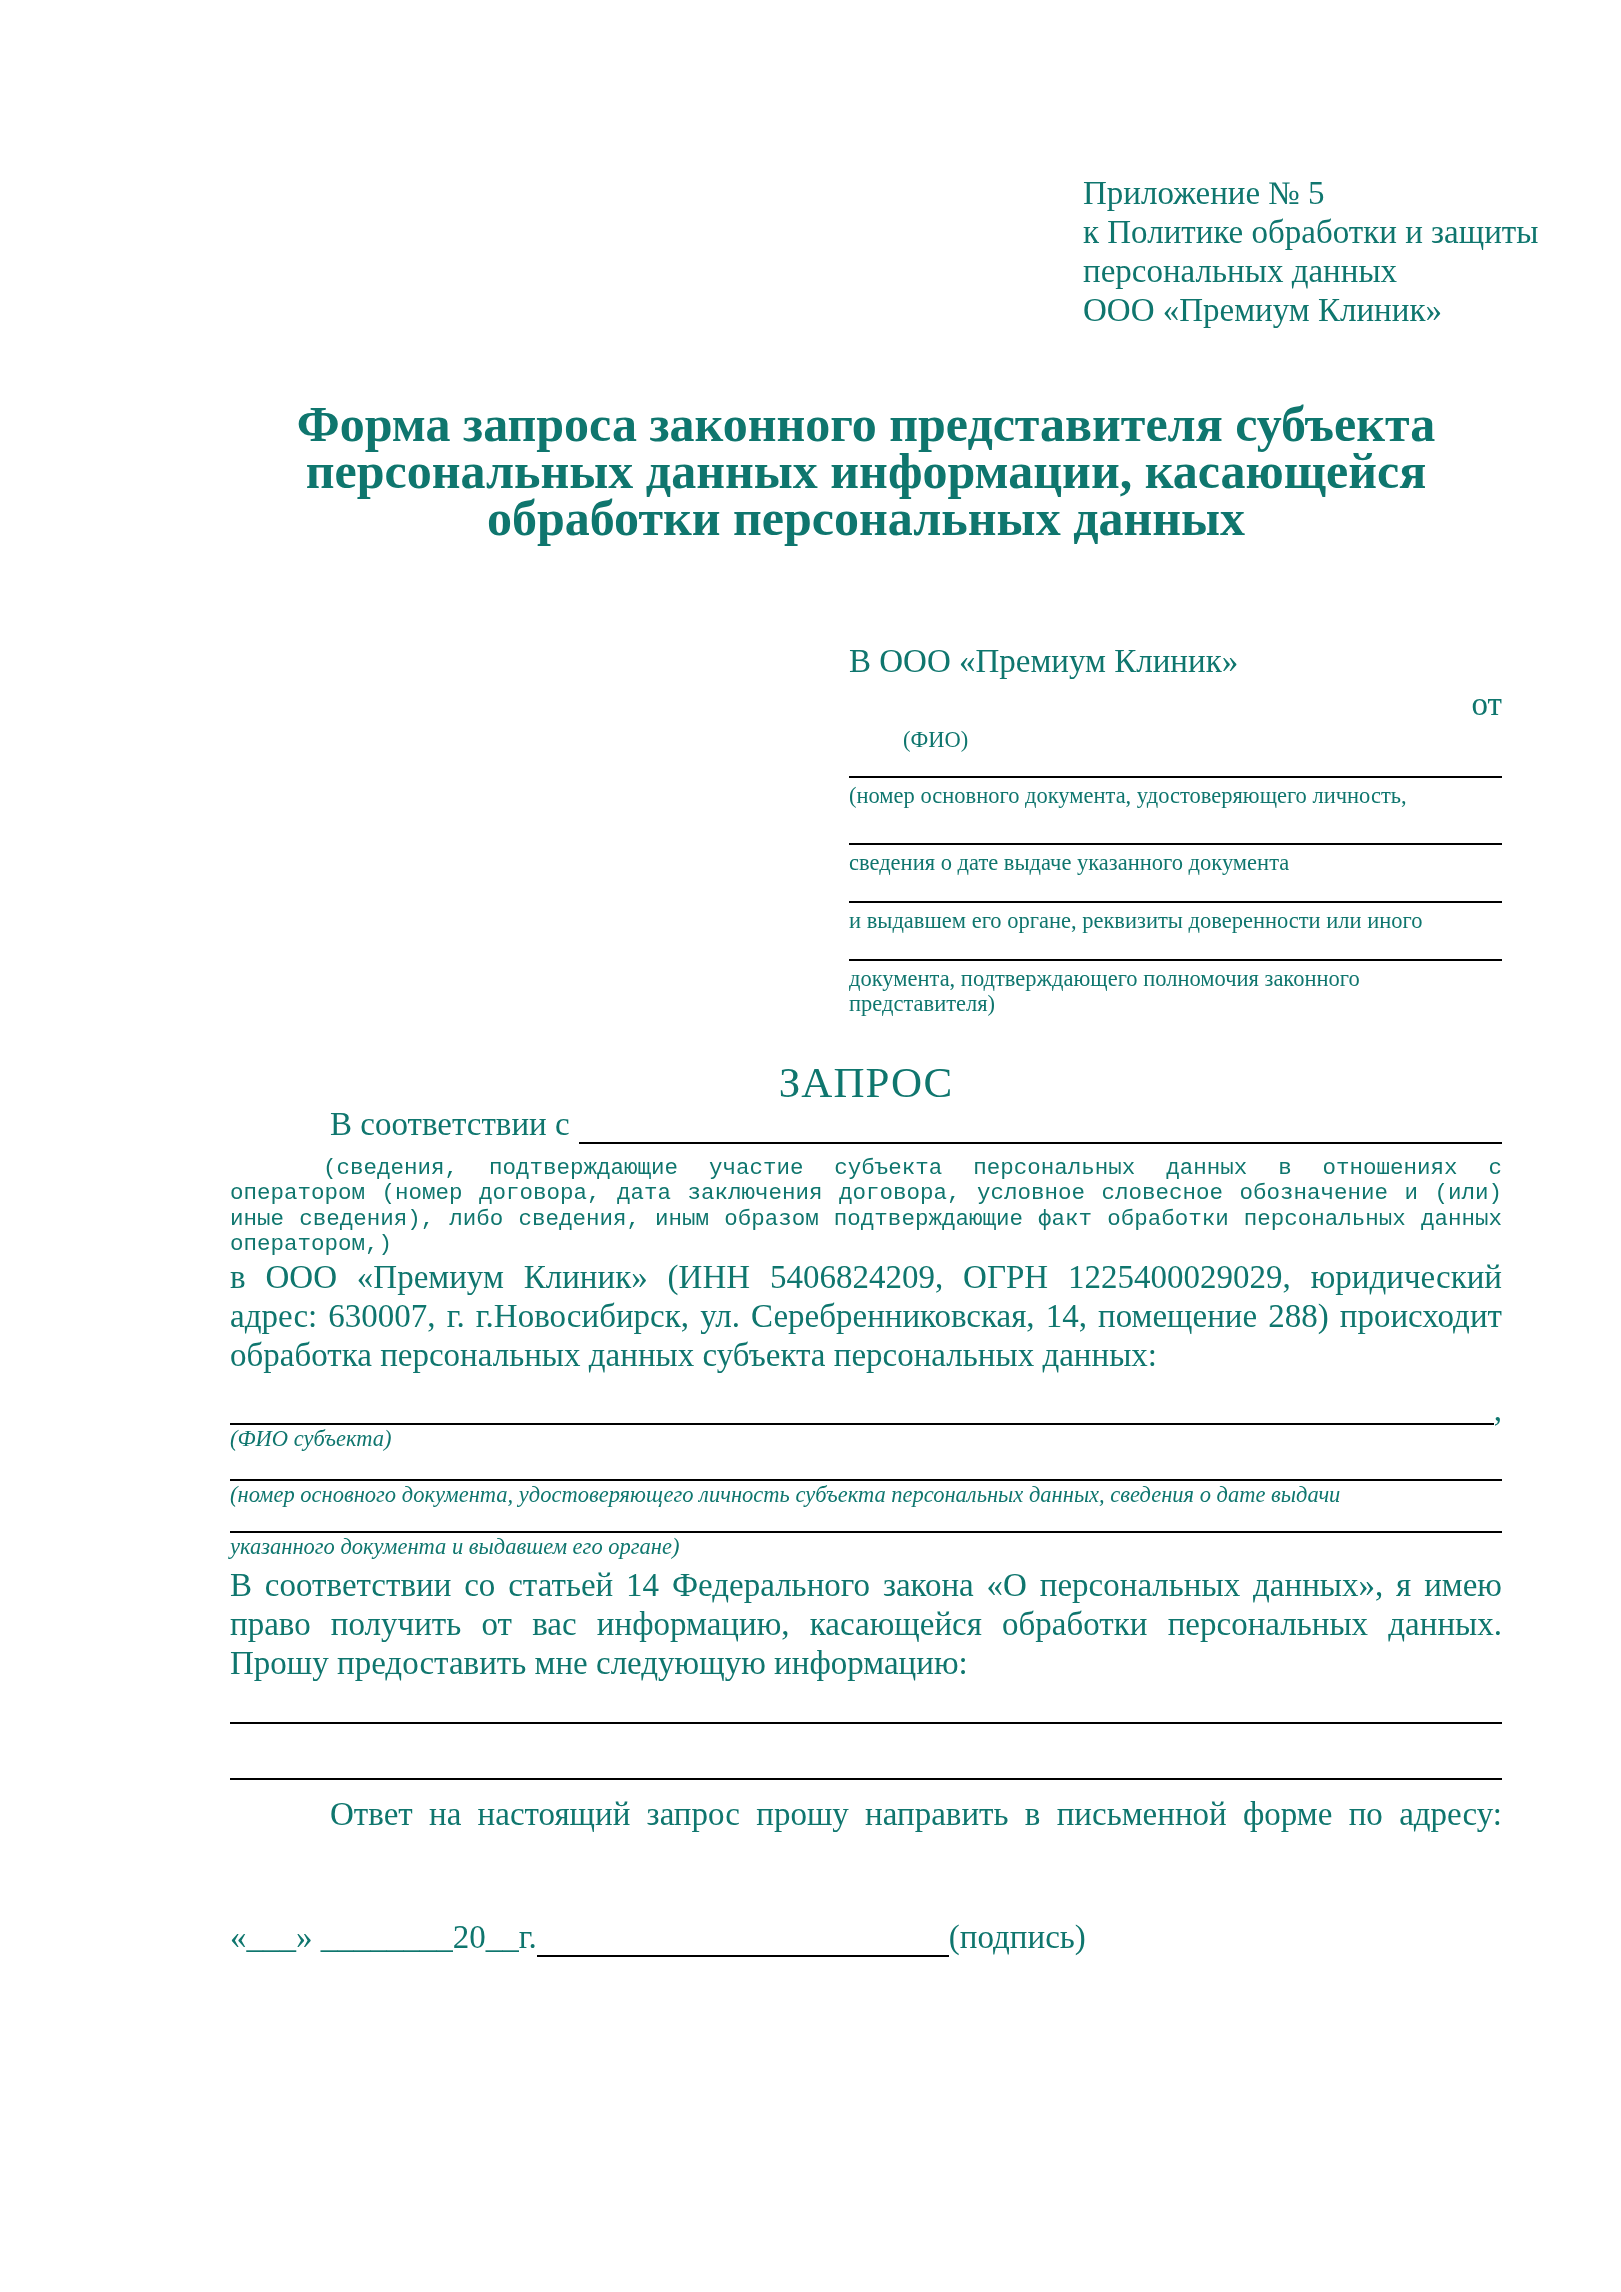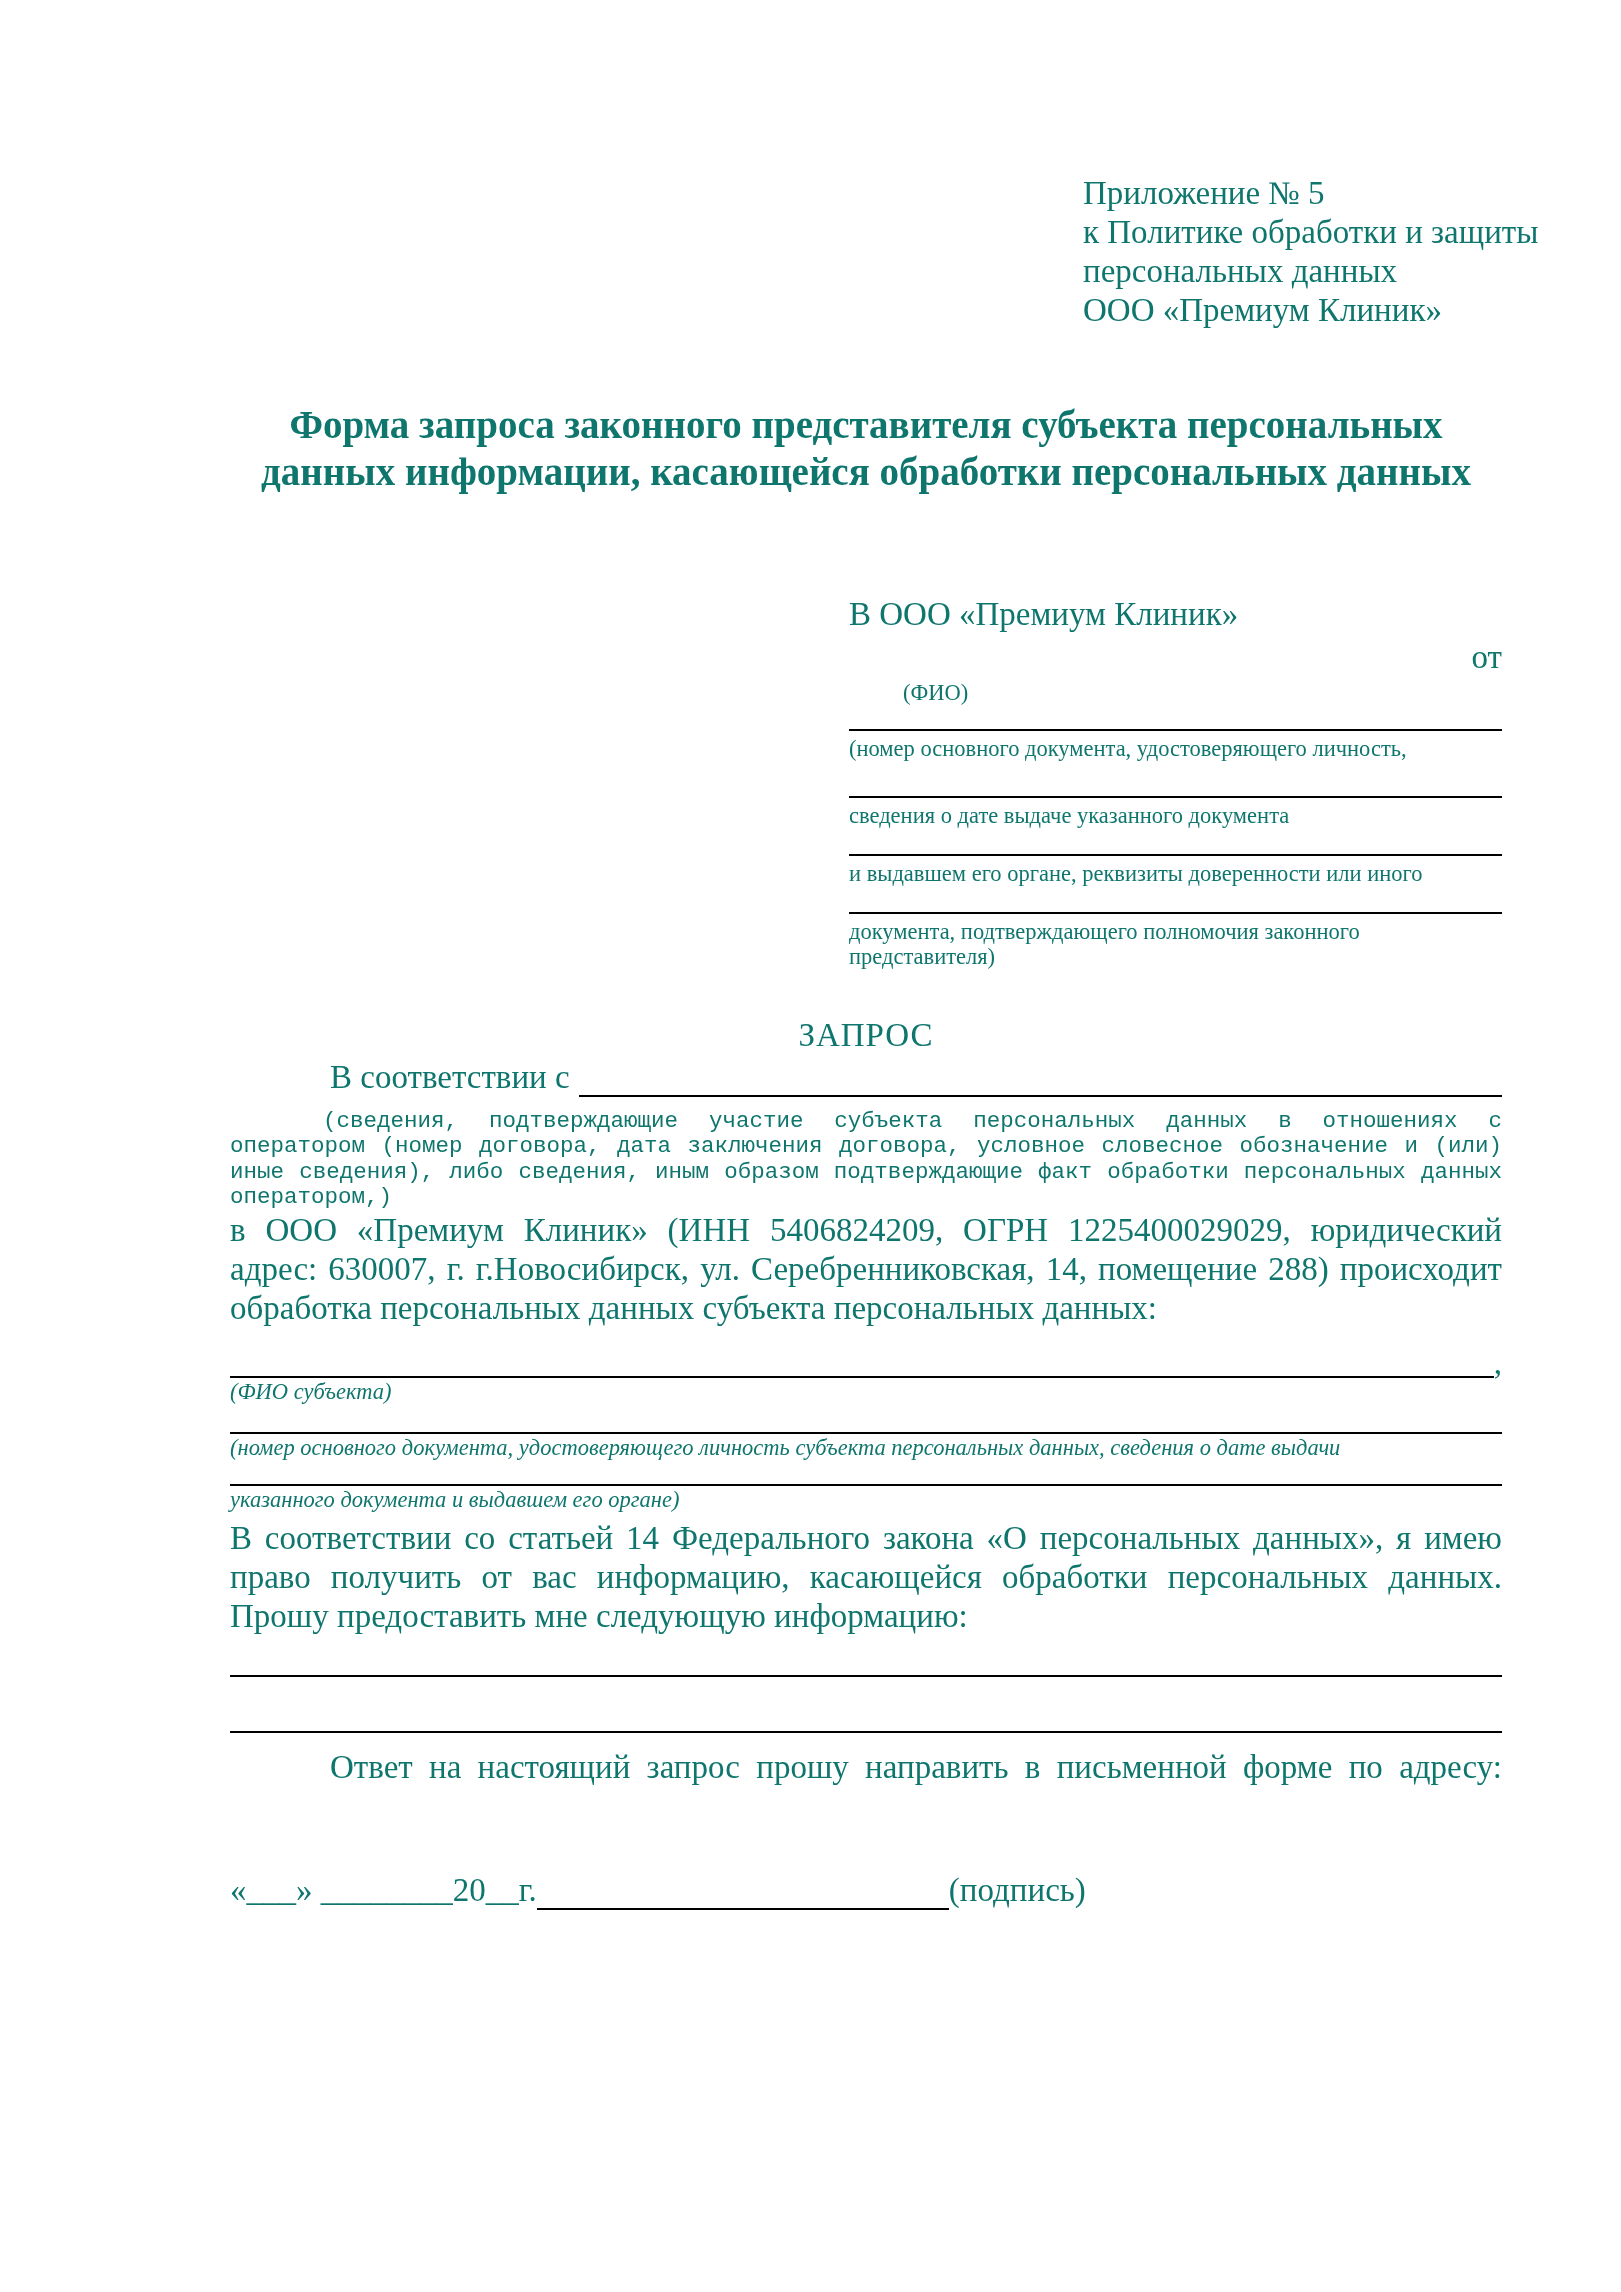--- a/index.html
+++ b/index.html
@@ -7,35 +7,35 @@
   .page {
     position:relative;
     width:1621px; height:2293px;
     background:#ffffff; color:#0f766e;
     font-family:"Liberation Serif", "DejaVu Serif", serif;
     font-size:33px; line-height:39px;
     padding:174px 119px 0 230px;
     overflow:hidden;
   }
   .hdr { margin-left:853px; white-space:nowrap; line-height:39px; }
-  .doc-title { margin-top:71px; text-align:center; font-weight:bold; font-size:39px; line-height:47px; }
+  .doc-title { margin-top:71px; text-align:center; font-weight:bold; font-size:50px; line-height:47px; }
 
   .addr { margin-left:619px; width:653px; margin-top:98px; }
   .addr-org { line-height:43px; }
   .uline-row { display:flex; align-items:flex-end; }
   .fill { flex:1 1 auto; border-bottom:2.9px solid #000; height:35px; }
   .addr-from { height:39px; margin-top:2px;flex-direction:column; }
   .addr-from .fill { margin-left:9.8px; }
   .cap { font-size:22.5px; line-height:25.5px; text-align:left; }
   .cap-fio { margin-top:2.9px; padding-left:54px; }
   .blank { border-bottom:2.9px solid #000; height:0; }
   .g1 { margin-top:23.5px; } .gcap { margin-top:4.9px; }
   .g2 { margin-top:35px; } .g3 { margin-top:25.5px; } .g4 { margin-top:25.5px; }
 
-  .zapros { text-align:center; font-size:33px; line-height:41px; margin-top:45px; letter-spacing:1px; }
+  .zapros { text-align:center; font-size:43px; line-height:41px; margin-top:45px; letter-spacing:1px; }
   .intro { height:39px; margin-top:2px; padding-left:100px; }
   .intro .fill { margin-left:9.8px; }
   .smallcap-para { font-size:22.5px; line-height:25.5px; text-align:justify; text-indent:93px; margin-top:11.8px;font-family:Liberation Mono, monospace; }
   .body-para { text-align:justify; }
   .comma-row { margin-top:15.7px; }
   .comma-row .comma { line-height:29px; }
   .cap-center { margin-top:1px;font-style:italic; }
   .b-doc1 { margin-top:27.4px; }
   .b-doc2 { margin-top:23.5px; }
   .law { margin-top:5.9px; }

